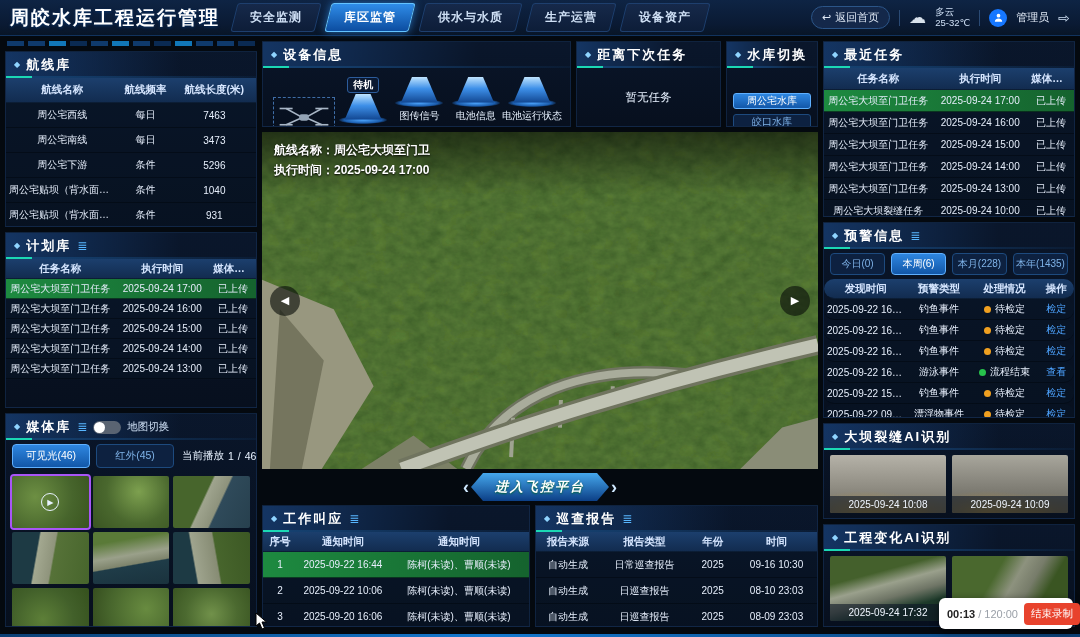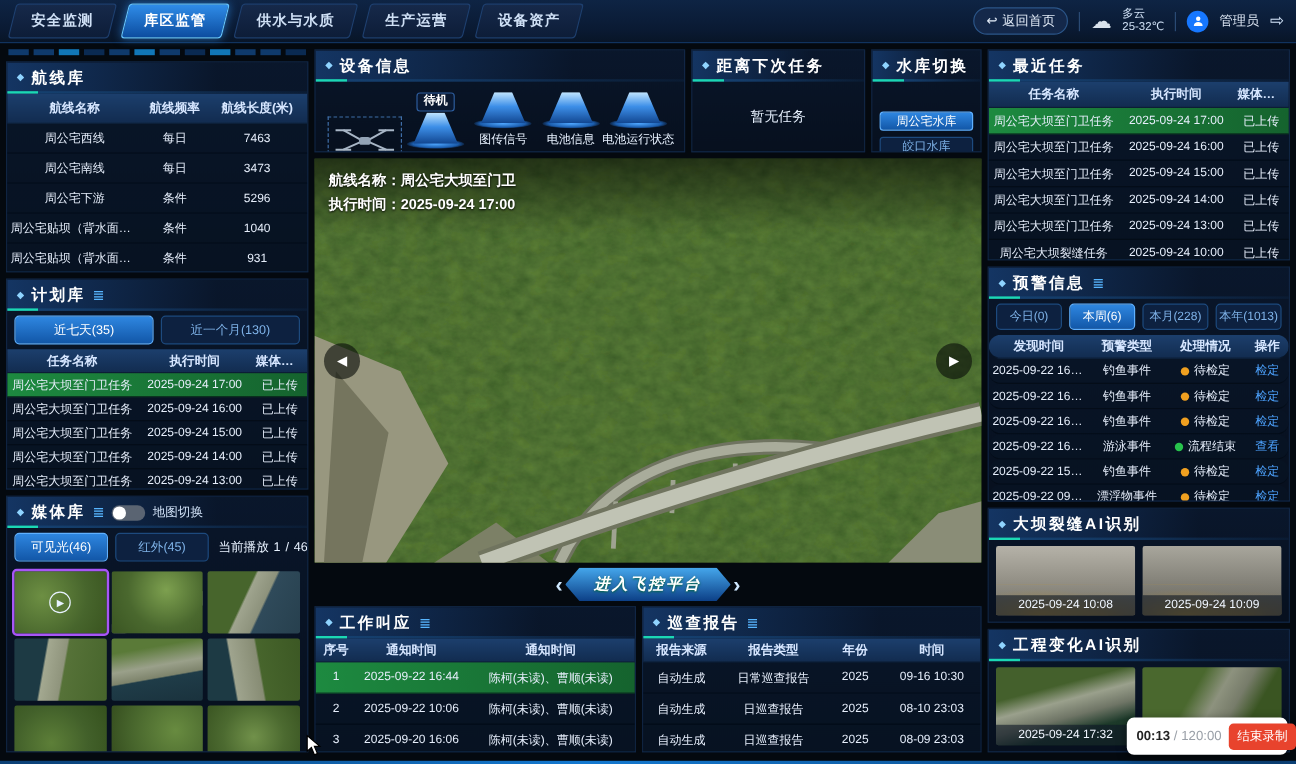--- a/index.html
+++ b/index.html
@@ -158,20 +158,21 @@
   .deco-strip i{flex:1;background:#0f3a6c;} .deco-strip i:nth-child(3n){background:#1177b8;}
   .deco-strip i:nth-child(4n){background:#0a2a52;}
   .bottom-bar{position:absolute;left:0;right:0;bottom:0;height:3px;
     background:linear-gradient(90deg,#0b3f74,#1479d0 45%,#0b3f74);z-index:40;}
   .cursor{position:absolute;left:255px;top:612px;z-index:70;pointer-events:none;}
 </style>
 </head>
 <body>
 
 <header class="hdr">
+  <h1>周皎水库工程运行管理</h1>
   <nav class="nav">
       <button class="nav-tab"><span>安全监测</span></button>
       <button class="nav-tab active"><span>库区监管</span></button>
       <button class="nav-tab"><span>供水与水质</span></button>
       <button class="nav-tab"><span>生产运营</span></button>
       <button class="nav-tab"><span>设备资产</span></button>
     </nav>
   <div class="hdr-right">
     <button class="home-btn">
       <span>↩</span>
@@ -251,24 +252,20 @@
         </div>
         </div>
     </section>
 
     <section class="panel plan-p">
       <header class="p-h">
         <span class="dia">◆</span>
         <h3>计划库</h3>
         <span class="stack">≣</span>
       </header>
-      <div class="pill-row">
-          <button class="pill active">近七天(35)</button>
-          <button class="pill">近一个月(130)</button>
-        </div>
       <div class="trow thead grid-task">
           <span class="c">任务名称</span>
           <span class="c">执行时间</span>
           <span class="c">媒体上传</span>
         </div>
       <div>
           <div class="trow grid-task hl">
           <span class="c">周公宅大坝至门卫任务</span>
           <span class="c">2025-09-24 17:00</span>
           <span class="c">已上传</span>
@@ -572,21 +569,21 @@
     <section class="panel warn-p">
       <header class="p-h">
         <span class="dia">◆</span>
         <h3>预警信息</h3>
         <span class="stack">≣</span>
       </header>
       <div class="pill-row">
           <button class="pill">今日(0)</button>
           <button class="pill active">本周(6)</button>
           <button class="pill">本月(228)</button>
-          <button class="pill">本年(1013)</button>
+          <button class="pill">本年(1435)</button>
         </div>
       <div class="trow thead grid-warn">
           <span class="c">发现时间</span>
           <span class="c">预警类型</span>
           <span class="c">处理情况</span>
           <span class="c">操作</span>
         </div>
       <div>
           <div class="trow grid-warn">
           <span class="c">2025-09-22 16:32</span>

